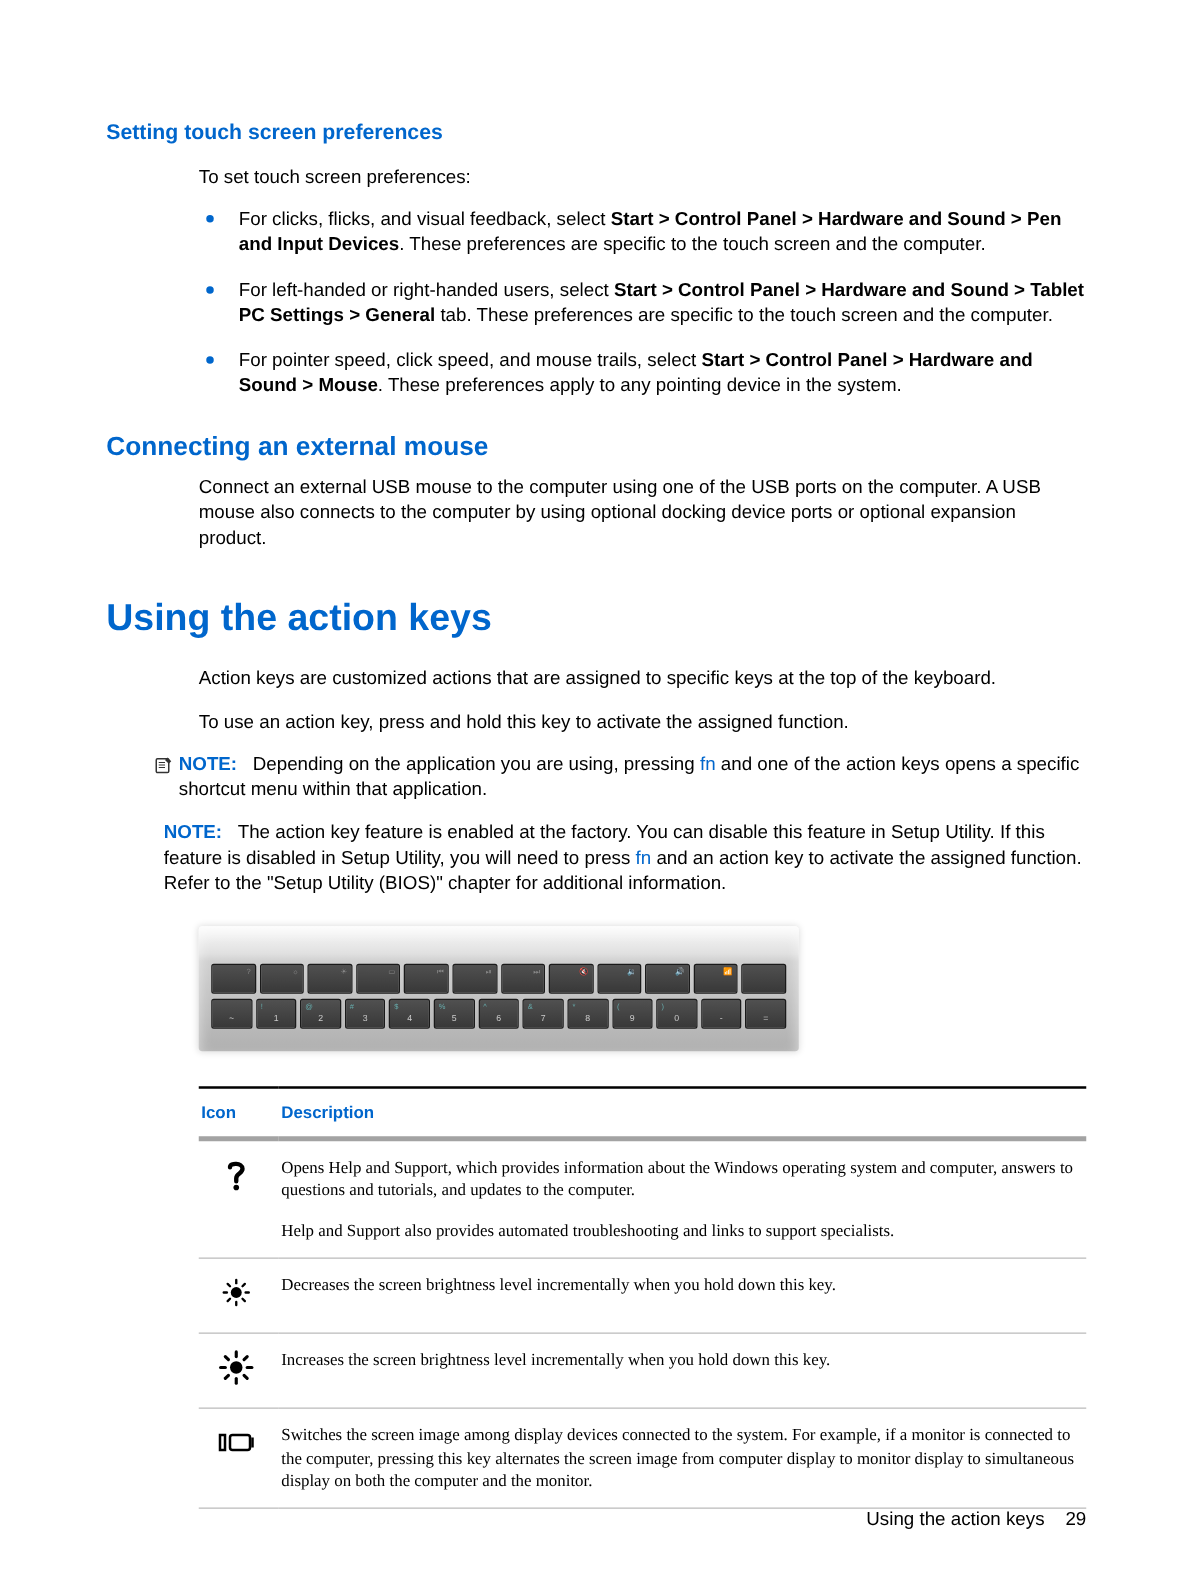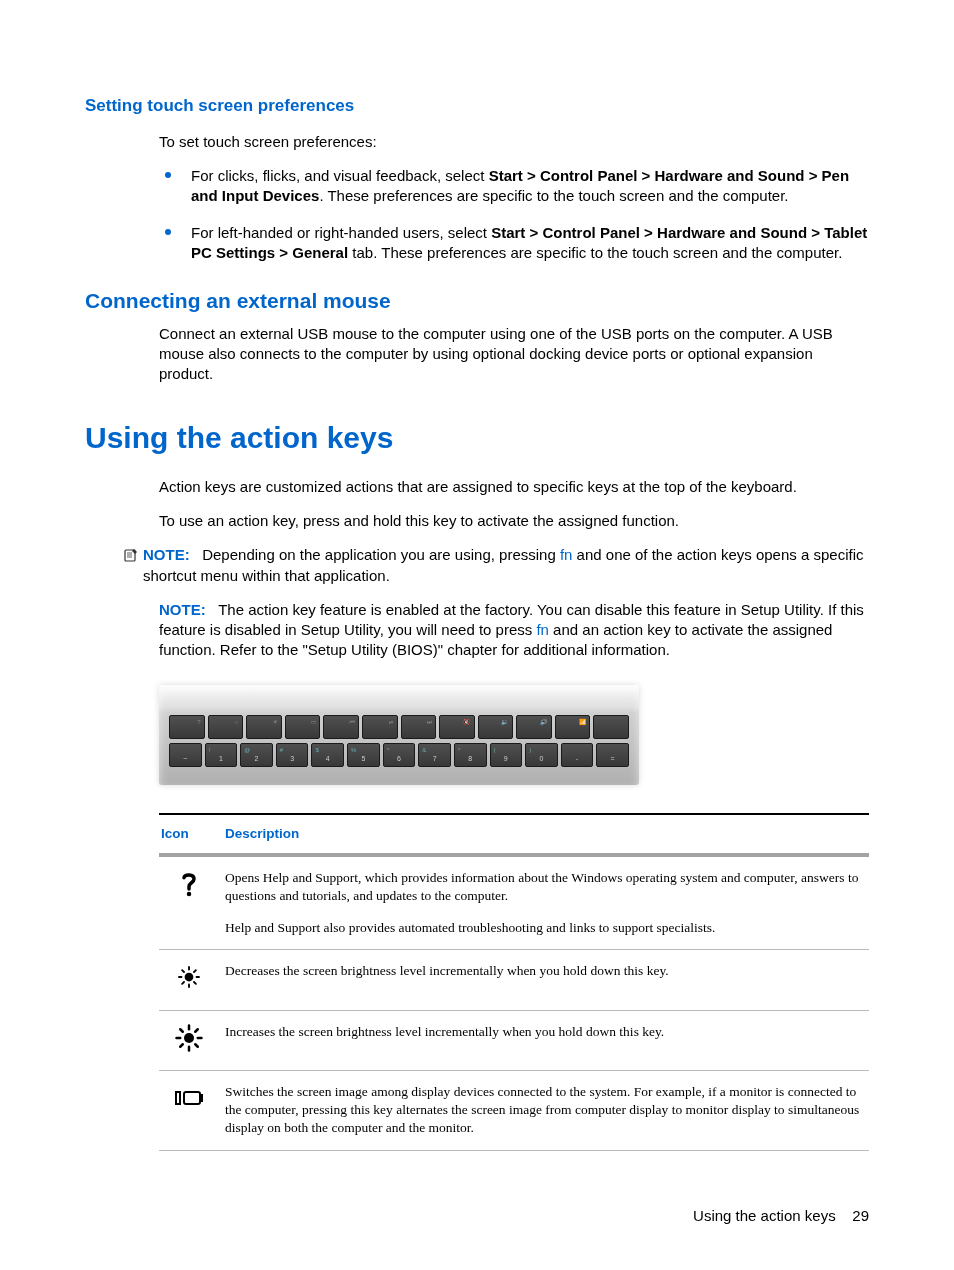--- a/index.html
+++ b/index.html
@@ -75,21 +75,21 @@
       top: 2px;
     }
     .note-label {
       color: #0066cc;
       font-weight: bold;
     }
     .fn {
       color: #0066cc;
     }
     .note-text-indent {
-      margin-left: 74px;
+      margin-left: 46px;
       margin-bottom: 14px;
     }
     .keyboard-image {
       margin-left: 74px;
       margin-top: 24px;
       margin-bottom: 28px;
       width: 480px;
       height: 100px;
       background: linear-gradient(180deg, #fafafa 0%, #e0e0e0 22%, #d0d0d0 28%, #b0b0b0 100%);
       border-radius: 3px;
@@ -189,20 +189,24 @@
 <div class="h3">Setting touch screen preferences</div>
 <p class="para indent">To set touch screen preferences:</p>
 <ul class="bullet-list indent">
   <li>
     <span class="bullet-dot"></span>
     <span>For clicks, flicks, and visual feedback, select </span><span class="bold">Start &gt; Control Panel &gt; Hardware and Sound &gt; Pen and Input Devices</span><span>. These preferences are specific to the touch screen and the computer.</span>
   </li>
   <li>
     <span class="bullet-dot"></span>
     <span>For left-handed or right-handed users, select </span><span class="bold">Start &gt; Control Panel &gt; Hardware and Sound &gt; Tablet PC Settings &gt; General</span><span> tab. These preferences are specific to the touch screen and the computer.</span>
+  </li>
+  <li>
+    <span class="bullet-dot"></span>
+    <span>For pointer speed, click speed, and mouse trails, select </span><span class="bold">Start &gt; Control Panel &gt; Hardware and Sound &gt; Mouse</span><span>. These preferences apply to any pointing device in the system.</span>
   </li>
 </ul>
 
 <div class="h2">Connecting an external mouse</div>
 <p class="para indent">Connect an external USB mouse to the computer using one of the USB ports on the computer. A USB mouse also connects to the computer by using optional docking device ports or optional expansion product.</p>
 
 <div class="h1">Using the action keys</div>
 <p class="para indent">Action keys are customized actions that are assigned to specific keys at the top of the keyboard.</p>
 <p class="para indent">To use an action key, press and hold this key to activate the assigned function.</p>
 

